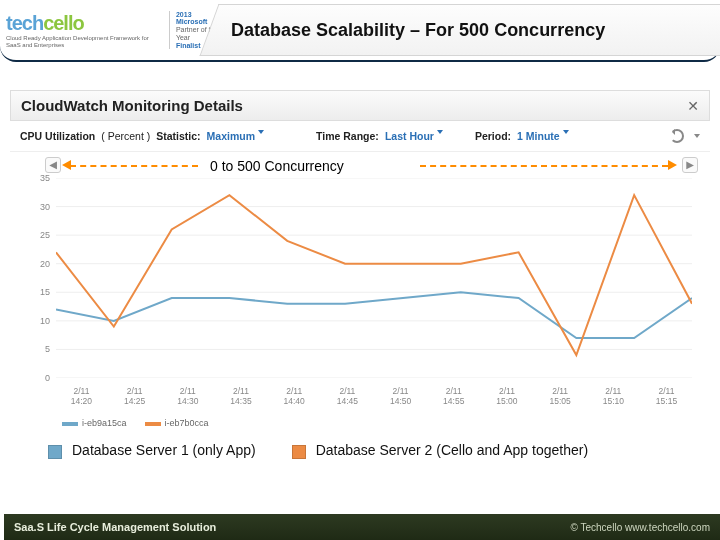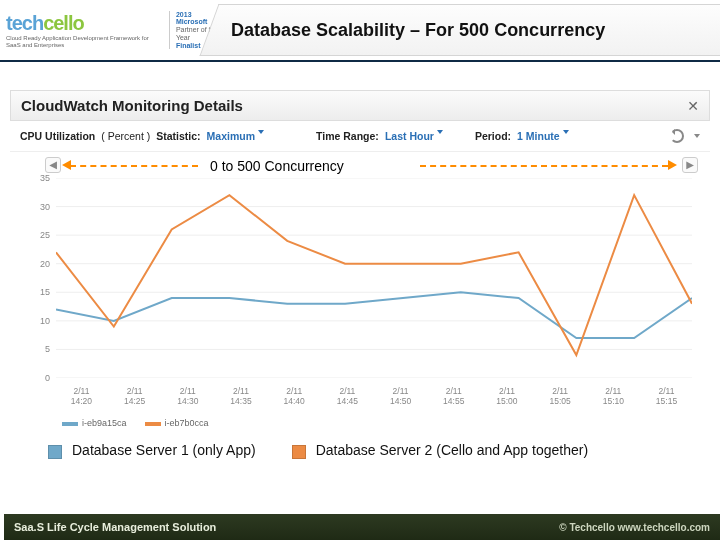--- a/index.html
+++ b/index.html
@@ -1,19 +1,19 @@
 <!DOCTYPE html>
 <html><head>
 <meta charset="utf-8">
 <style>
   * { box-sizing: border-box; margin: 0; padding: 0; }
   body { width: 720px; height: 540px; font-family: Arial, Helvetica, sans-serif; background: #fff; color: #111; }
 
   
-  .header { display: flex; align-items: center; height: 62px; border-bottom: 2px solid #0f2a45; }
+  .header { display: flex; align-items: center; height: 62px; border-bottom: 2px solid #0f2a45; border-radius: 16px; }
   .logo-block { width: 220px; height: 62px; display: flex; align-items: center; padding-left: 6px; gap: 6px; }
   .logo-tc { font-weight: bold; font-size: 20px; letter-spacing: -1px; }
   .logo-tc .tc-tech { color: #5aa3d6; }
   .logo-tc .tc-ello { color: #8cc63f; }
   .logo-sub { font-size: 6px; color: #666; line-height: 1.1; }
   .award { font-size: 7px; color: #666; line-height: 1.1; border-left: 1px solid #ccc; padding-left: 6px; margin-left: 4px;}
   .award .hl { color: #2a6fb5; font-weight: bold; }
   .title-bar { flex: 1; height: 52px; background: linear-gradient(#fdfdfd,#f2f2f2); border: 1px solid #d5d5d5; border-right: none; display: flex; align-items: center; position: relative; }
   .title-bar::before {
     content: ""; position: absolute; left: -12px; top: -1px; bottom: -1px; width: 24px;
@@ -65,21 +65,21 @@
 
   
   .slide-legend { display:flex; gap:36px; padding: 14px 0 0 48px; font-size: 14px; }
   .lg-item { display:flex; align-items:flex-start; gap:10px; max-width: 300px; }
   .lg-sw { width:14px; height:14px; margin-top:3px; border: 1px solid rgba(0,0,0,.15); }
   .lg-sw.b { background:#6fa8c9; } .lg-sw.o { background:#ec8b44; }
   .lg-text { line-height: 1.25; }
 
   
   .footer { position: absolute; bottom: 0; left: 4px; right: 0; height: 26px; background: linear-gradient(#2d3a21,#1f2a15); color: #e8eedc; display: flex; align-items: center; justify-content: space-between; padding: 0 10px; font-size: 11px; font-weight: bold; }
-  .footer .copy { font-weight: bold; color:#cdd6bf; font-size: 10px; }
+  .footer .copy { font-weight: normal; color:#cdd6bf; font-size: 10px; }
 
 </style>
 </head>
 <body>
 
 <div class="header">
   <div class="logo-block">
     <div>
       <div class="logo-tc">
         <span class="tc-tech">tech</span><span class="tc-ello">cello</span>

